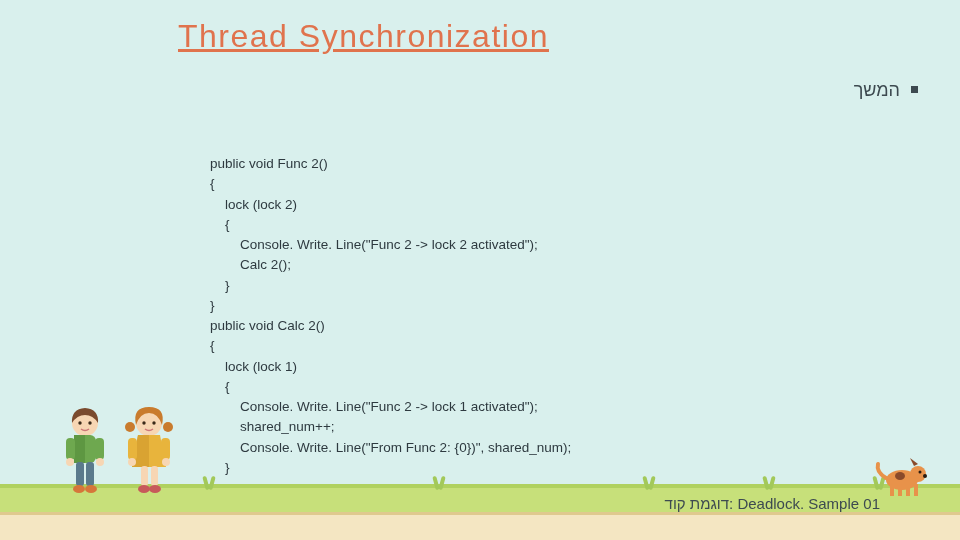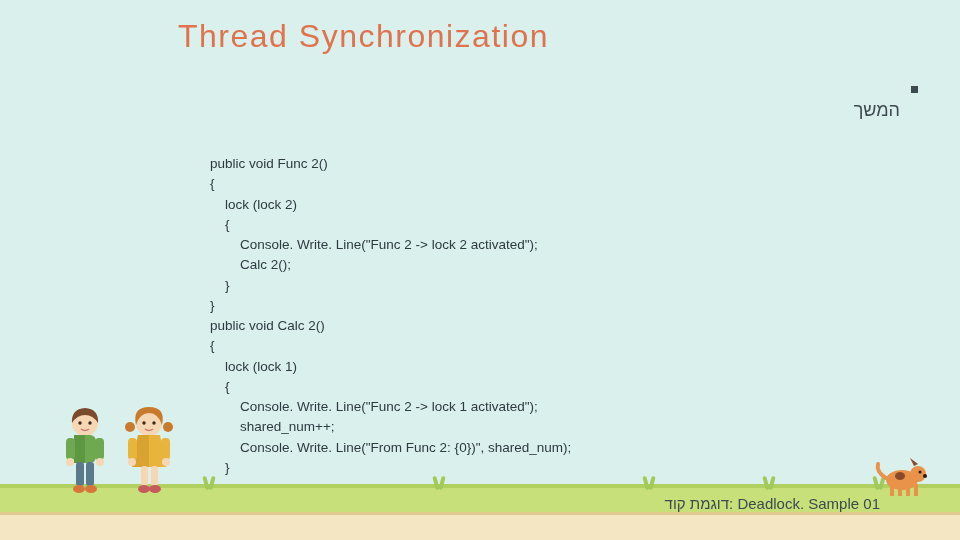--- a/index.html
+++ b/index.html
@@ -17,29 +17,29 @@
     position: relative;
   }
   .title {
     position: absolute;
     top: 18px;
     left: 178px;
     font-size: 32px;
     font-weight: 300;
     color: #e0734d;
     letter-spacing: 1.5px;
+    text-decoration: underline;
   }
   .subtitle {
     position: absolute;
     top: 80px;
     right: 60px;
     font-size: 18px;
     color: #3d4a50;
     direction: rtl;
-    margin-top: 20px;
   }
   .bullet {
     position: absolute;
     top: 86px;
     right: 42px;
     width: 7px;
     height: 7px;
     background: #3d4a50;
   }
   .code {

